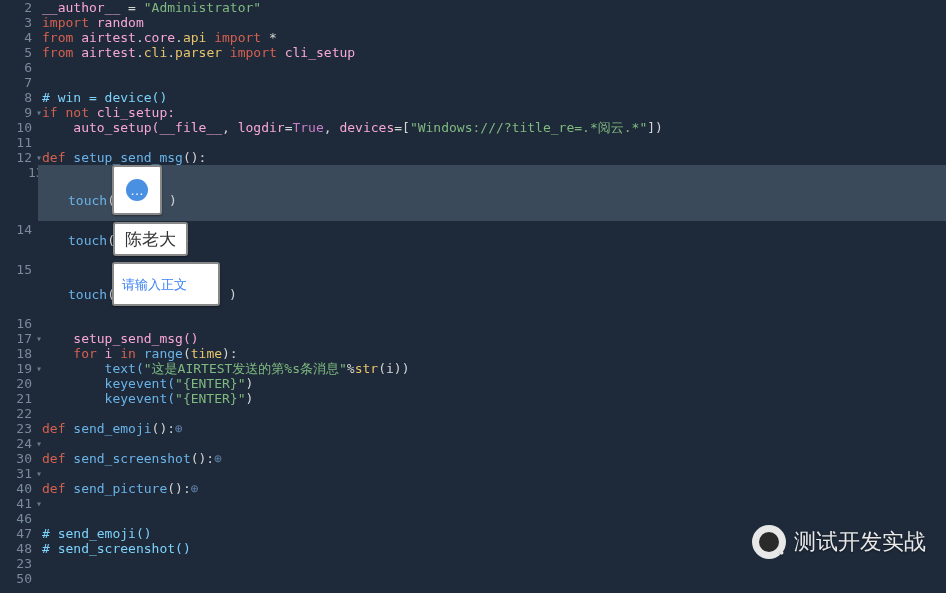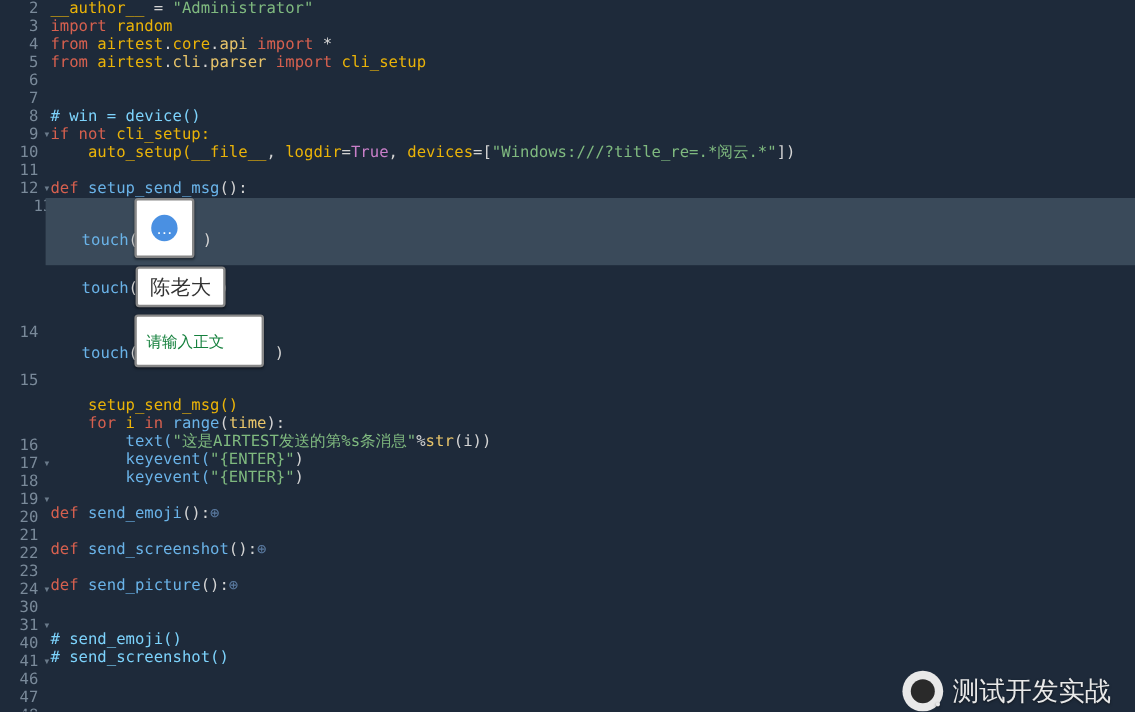--- a/index.html
+++ b/index.html
@@ -16,21 +16,21 @@
 .editor { display: flex; }
 .gutter {
   width: 38px;
   text-align: right;
   color: #7a8a9a;
   user-select: none;
   padding-right: 6px;
 }
 .gutter .ln { height: 15px; line-height: 15px; position: relative; }
 .gutter .ln.tall13 { height: 57px; margin-left: 28px; }
-.gutter .ln.tall14 { height: 40px; margin-top: 48px; }
+.gutter .ln.tall14 { height: 40px; }
 .gutter .ln.tall15 { height: 54px; }
 .gutter .fold::after {
   content: "▾";
   position: absolute;
   right: -10px;
   top: 0;
   font-size: 10px;
   color: #6a7a8a;
 }
 .code { flex: 1; position: relative; }
@@ -39,21 +39,21 @@
 .line.tall14 { height: 40px; position: relative; }
 .line.tall15 { height: 54px; position: relative; }
 .touch-label { position: absolute; left: 30px; bottom: 14px; }
 .kw { color: #d6604f; }
 .str { color: #7fb97f; }
 .num { color: #c97fc9; }
 .fn { color: #6ab3e8; }
 .cls { color: #e8c46a; }
 .cmt { color: #7dd3fc; }
 .op { color: #d4d4d4; }
-.ident { color: #eab308; text-align: right; }
+.ident { color: #f9a8d4; text-align: right; }
 .bool { color: #c97fc9; }
 .builtin { color: #e8c46a; }
 .collapsed { color: #5a7aa0; }
 .hl { background: #d6568f; color: #fff; padding: 0 1px; }
 
 .sel-bg {
   position: absolute;
   left: 0; right: 0;
   top: 0;
   height: 56px;
@@ -75,26 +75,26 @@
   z-index: 2;
 }
 .thumb1 { top: 0; left: 74px; width: 50px; height: 50px; }
 .thumb1 .dot {
   width: 22px; height: 22px; border-radius: 50%;
   background: #4a90e2;
   display: flex; align-items: center; justify-content: center;
   color: #fff; font-size: 14px;
 }
 .thumb2 { top: 0; left: 75px; width: 75px; height: 34px; font-size: 17px; }
-.thumb3 { top: 0; left: 74px; width: 108px; height: 44px; color: #15803d; font-size: 13px; justify-content: flex-start; padding-left: 8px; }
+.thumb3 { top: 0; left: 74px; width: 108px; height: 44px; color: #3b82f6; font-size: 13px; justify-content: flex-start; padding-left: 8px; }
 
 .watermark {
   position: absolute;
   right: 20px;
-  bottom: 0;
+  bottom: 34px;
   display: flex;
   align-items: center;
   gap: 8px;
   font-family: "Microsoft YaHei", sans-serif;
   font-size: 22px;
   color: #e8e8e8;
   text-shadow: 0 1px 2px rgba(0,0,0,0.5);
   margin-top: 24px;
 }
 .wm-icon {

